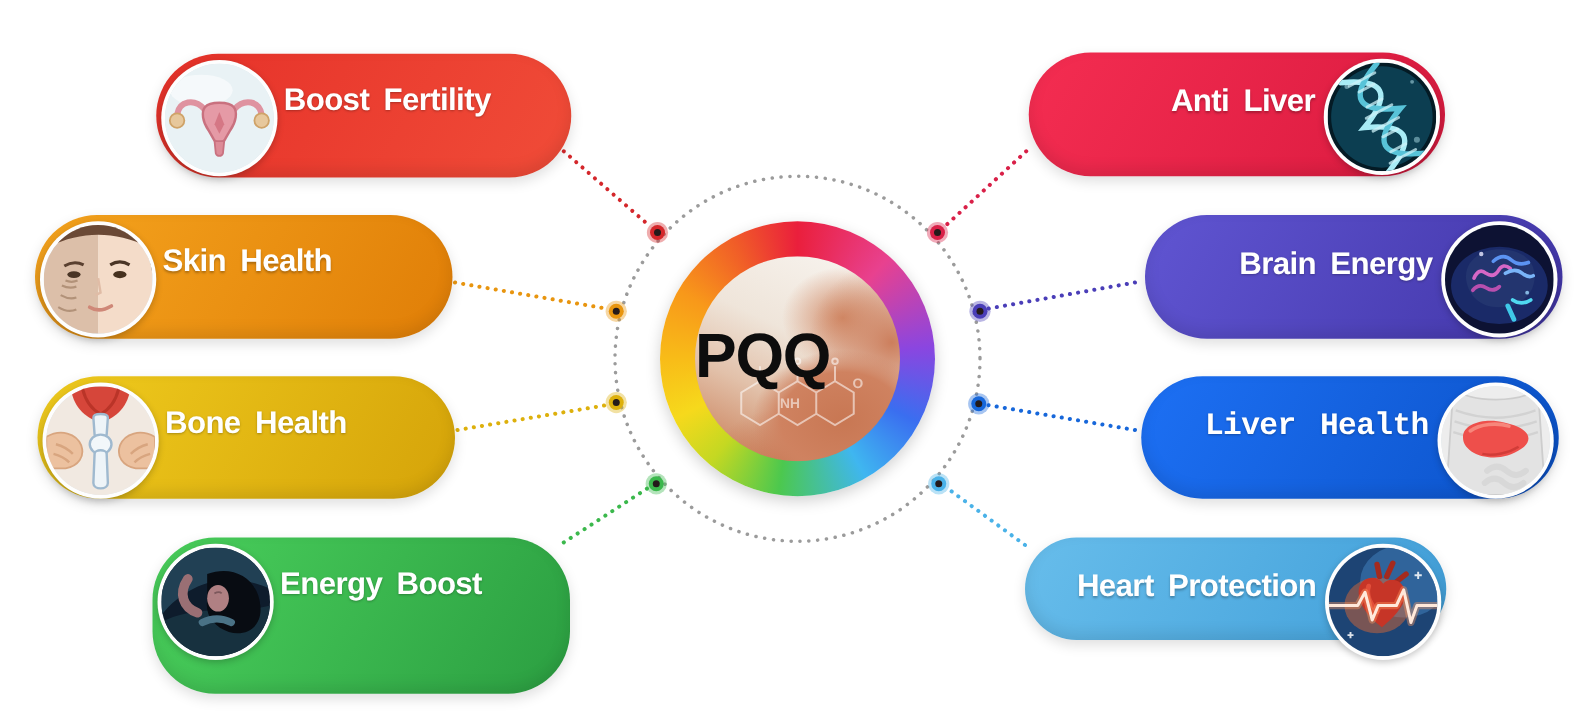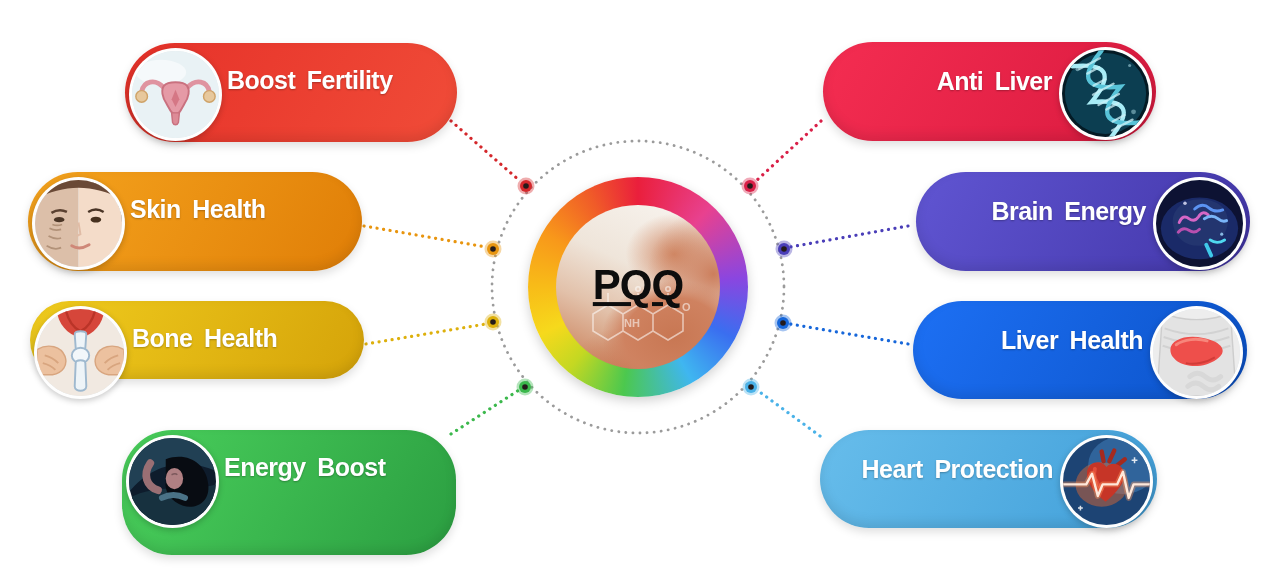--- a/index.html
+++ b/index.html
@@ -10,26 +10,26 @@
   .overlay{position:absolute;left:0;top:0;width:1272px;height:579px;pointer-events:none;}
 
   
   .pill{
     position:absolute;height:99px;border-radius:50px;
     background:linear-gradient(120deg,var(--c1),var(--c2));
     box-shadow:0 4px 10px rgba(0,0,0,.13), inset 0 -5px 12px rgba(0,0,0,.10);
   }
   .p0{left:125px;top:43px;width:332px;}
   .p1{left:28px;top:172px;width:334px;}
-  .p2{left:30px;top:301px;width:334px;height:78px;}
+  .p2{left:30px;top:301px;width:334px;height:98px;}
   .p3{left:122px;top:430px;width:334px;height:125px;}
   .p4{left:823px;top:42px;width:333px;}
   .p5{left:916px;top:172px;width:334px;}
-  .p6{left:913px;top:301px;width:334px;height:98px;}
-  .p7{left:820px;top:430px;width:337px;height:98px;}
+  .p6{left:913px;top:301px;width:334px;height:98px;font-family:Liberation Mono, monospace;}
+  .p7{left:820px;top:430px;width:337px;height:82px;}
 
   .pill-label{
     position:absolute;top:23px;white-space:nowrap;
     font-size:25px;font-weight:bold;letter-spacing:-.5px;word-spacing:5px;color:#ffffff;
     text-shadow:0 1px 2px rgba(0,0,0,.28);
     text-align:center;
   }
   .pill.left .pill-label{left:102px;}
   .pill.right .pill-label{right:104px;text-align:right;top:25px;}
 
@@ -56,21 +56,21 @@
       radial-gradient(95px 95px at 96% 42%, #cc7e5c 0%, rgba(204,126,92,0) 70%),
       radial-gradient(62px 52px at 72% 30%, #d18a67 0%, rgba(209,138,103,0) 78%),
       linear-gradient(205deg,#f6f1eb 12%,#efe5da 42%,#e2c1aa 66%,#d0906d 88%);
   }
   .chem{position:absolute;left:0;top:0;width:164px;height:164px;opacity:.55;}
   .chem-label{position:absolute;color:#ffffff;opacity:.55;font-size:11px;font-weight:bold;}
   .chem-label.l0{left:48px;top:112px;margin-left:20px;}
   .chem-label.l1{left:126px;top:96px;}
   .center-label{
     position:absolute;left:0;right:0;top:50%;transform:translateY(-54%);
-    text-align:center;font-size:42px;font-weight:bold;letter-spacing:-1px;color:#0d0d0d;text-decoration:underline;
+    font-size:50px;font-weight:bold;letter-spacing:-1px;color:#0d0d0d;
   }
 </style>
 </head>
 <body>
 
 <div class="canvas">
 
   <svg class="overlay">
     <circle cx="638" cy="287" r="146" fill="none" stroke-width="2.8" stroke-dasharray="0.1 7" stroke-linecap="round" stroke="#9b9b9b"></circle>
 

